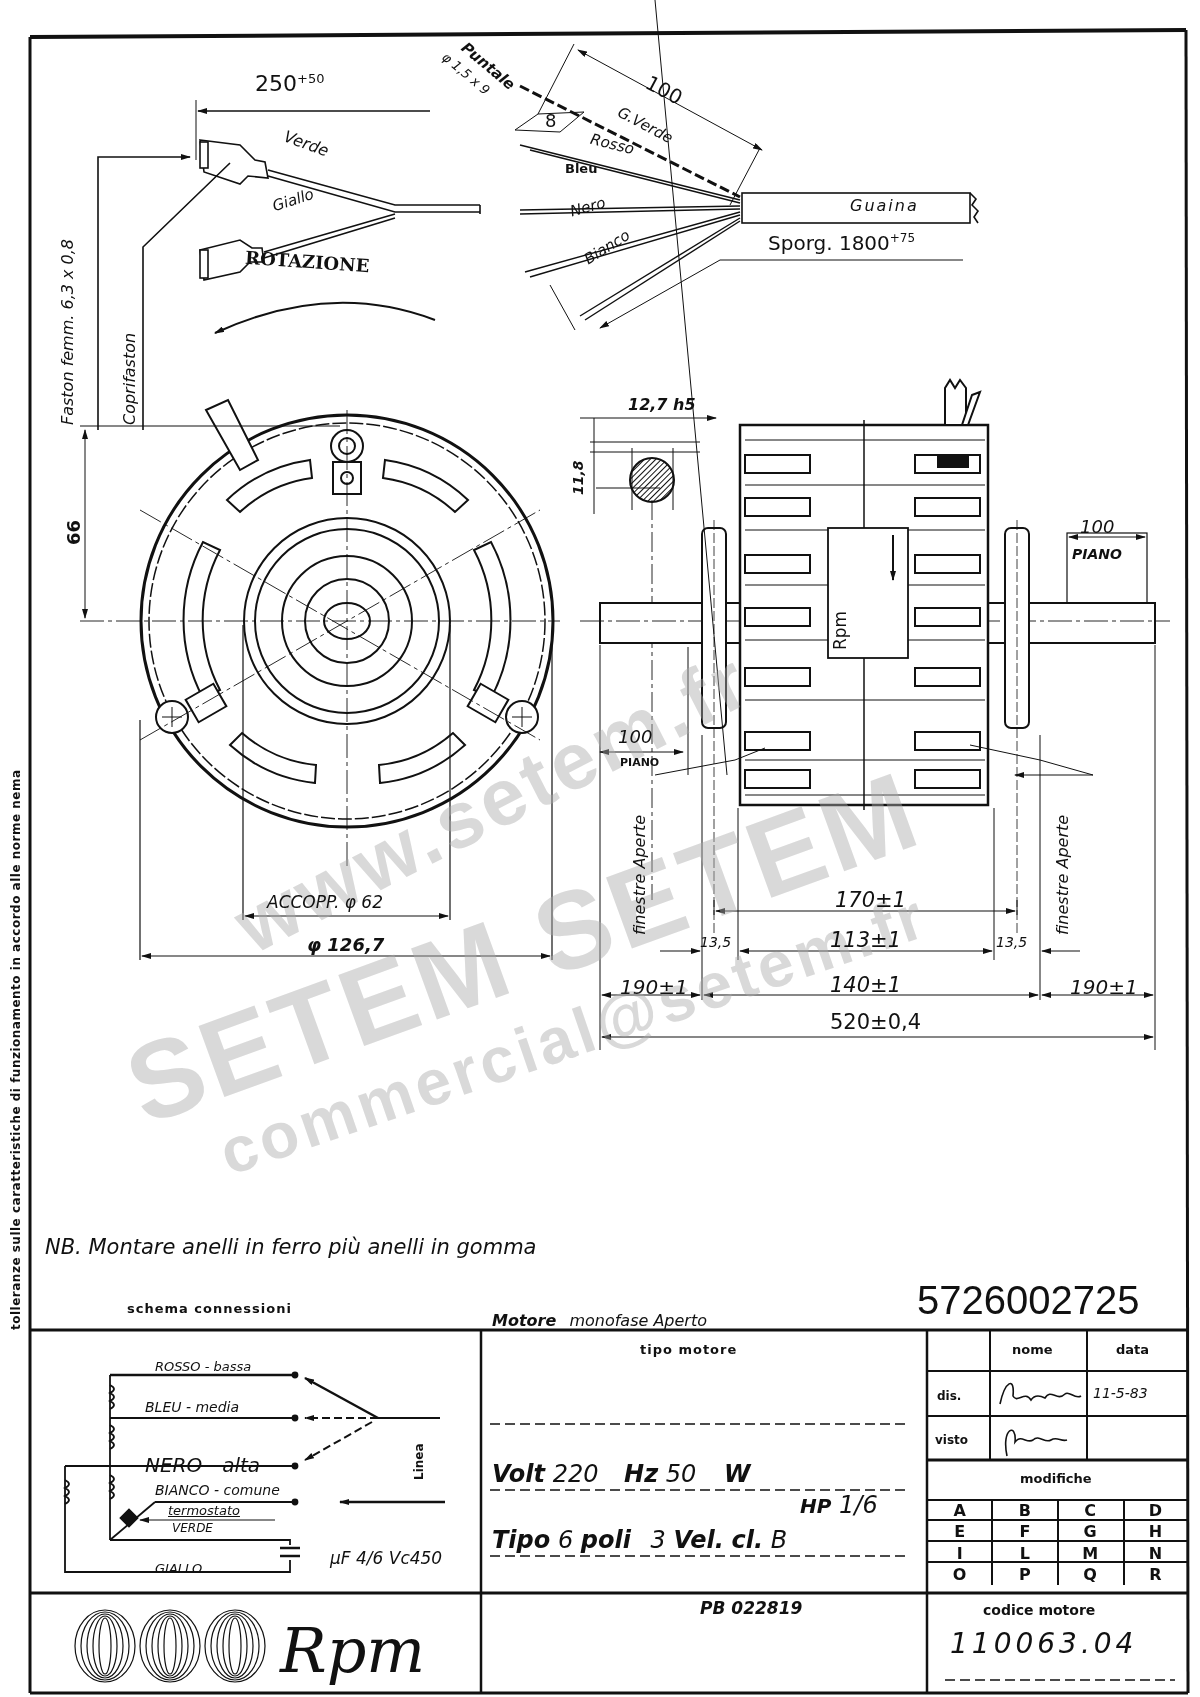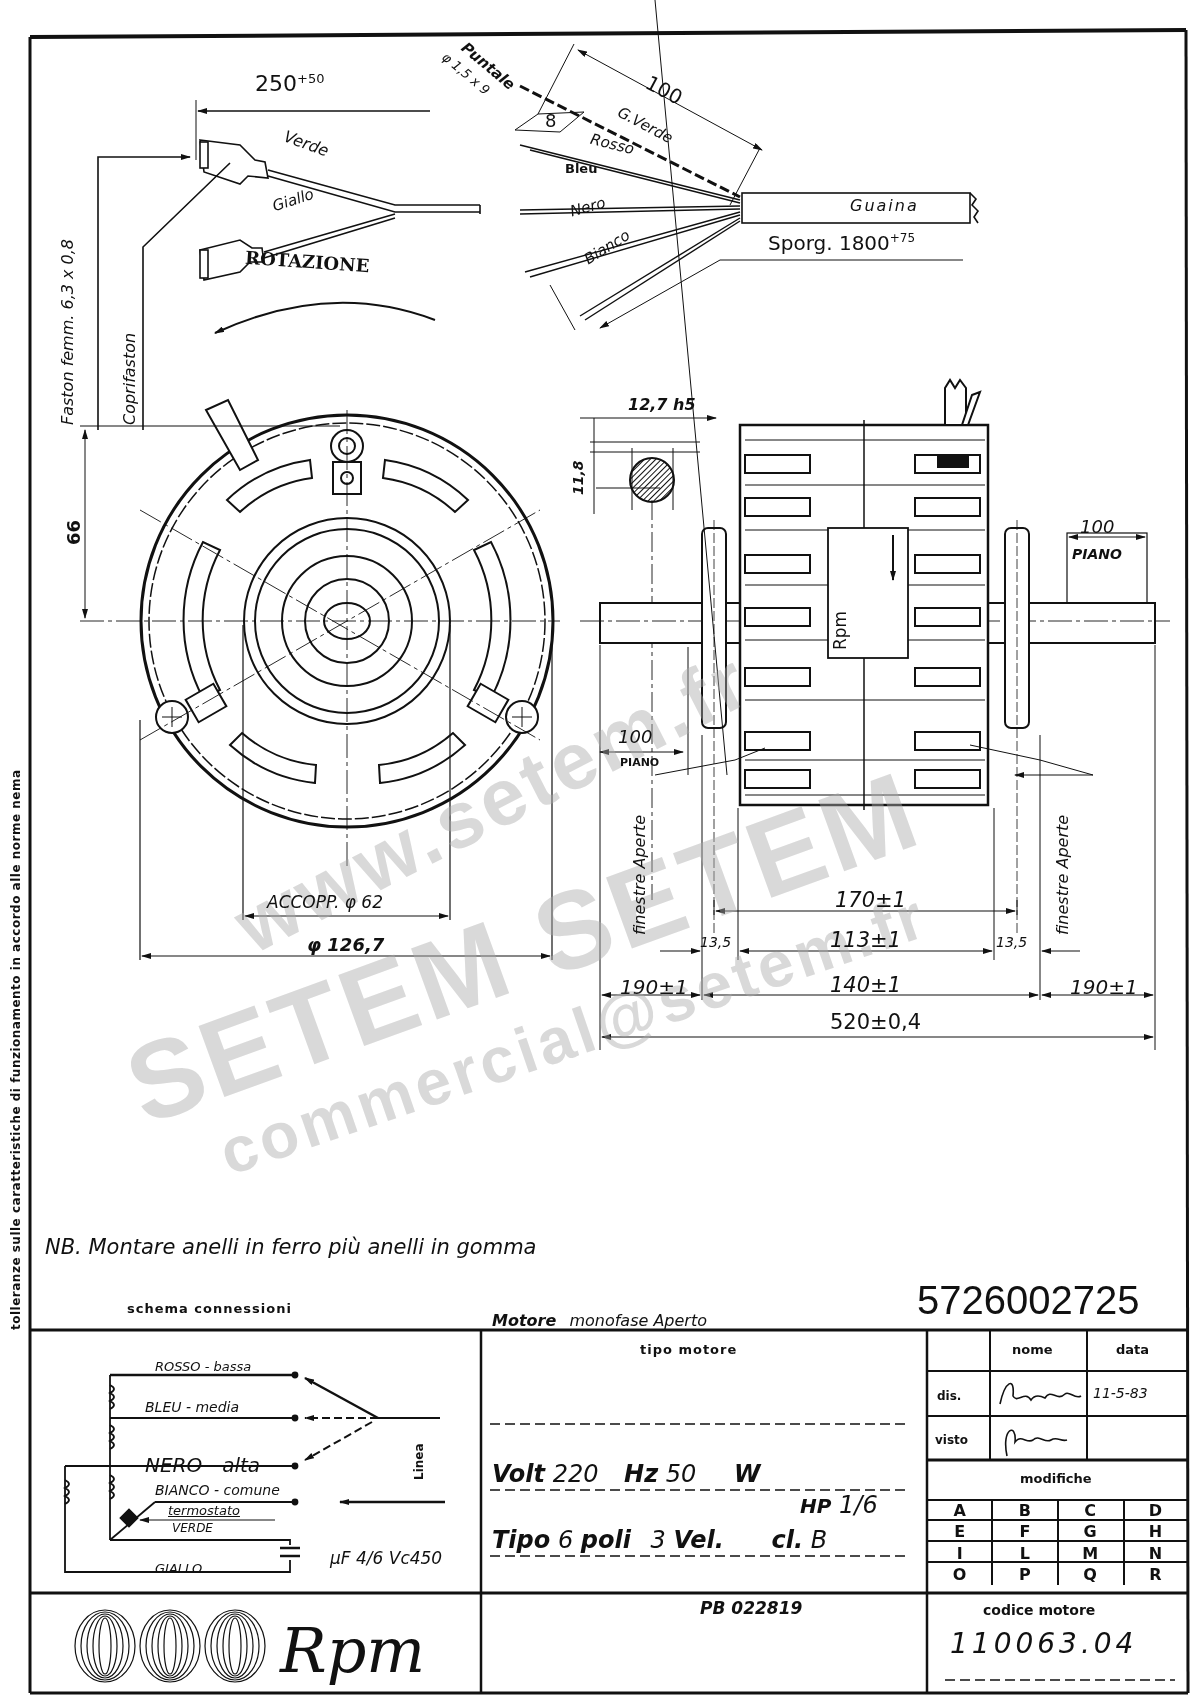--- a/index.html
+++ b/index.html
@@ -365,33 +365,33 @@
 
 <div class="t bold" style="left:640px;top:1343px;font-size:13px;letter-spacing:1px;">tipo motore</div>
 <div class="t" style="left:492px;top:1313px;font-size:16px;text-align:center;">
   <span class="bold hand">Motore</span>
   <span class="hand" style="margin-left:8px;">monofase  Aperto</span>
 </div>
 <div class="t" style="left:492px;top:1462px;font-size:24px;">
   <span class="bold hand">Volt</span>
   <span class="hand" style="margin-right:18px;">220</span>
   <span class="bold hand">Hz</span>
-  <span class="hand" style="margin-right:30px;">50</span>
+  <span class="hand" style="margin-right:20px;">50</span>
   <span class="bold hand">W</span>
 </div>
 <div class="t" style="left:800px;top:1493px;font-size:24px;">
   <span class="bold hand" style="font-size:20px;">HP</span>
   <span class="hand">1/6</span>
 </div>
 <div class="t" style="left:492px;top:1528px;font-size:24px;">
   <span class="bold hand">Tipo</span>
   <span class="hand">6</span>
   <span class="bold hand" style="margin-right:12px;">poli</span>
   <span class="hand">3</span>
-  <span class="bold hand" style="margin-right:40px;">Vel.</span>
+  <span class="bold hand" style="">Vel.</span>
   <span class="bold hand">cl.</span>
   <span class="hand">B</span>
 </div>
 
 <div class="t bold" style="left:1012px;top:1343px;font-size:13px;">nome</div>
 <div class="t bold" style="left:1116px;top:1343px;font-size:13px;">data</div>
 <div class="t bold" style="left:937px;top:1390px;font-size:12px;">dis.</div>
 <svg style="left:995px;top:1376px;" width="90" height="36">
   <path d="M5,28 C10,5 20,0 18,20 C22,28 30,14 36,24 C40,18 46,20 50,22 C56,12 62,26 70,18 C74,14 80,24 86,20" stroke="#111" fill="none" stroke-width="1.6"></path>
 </svg>

